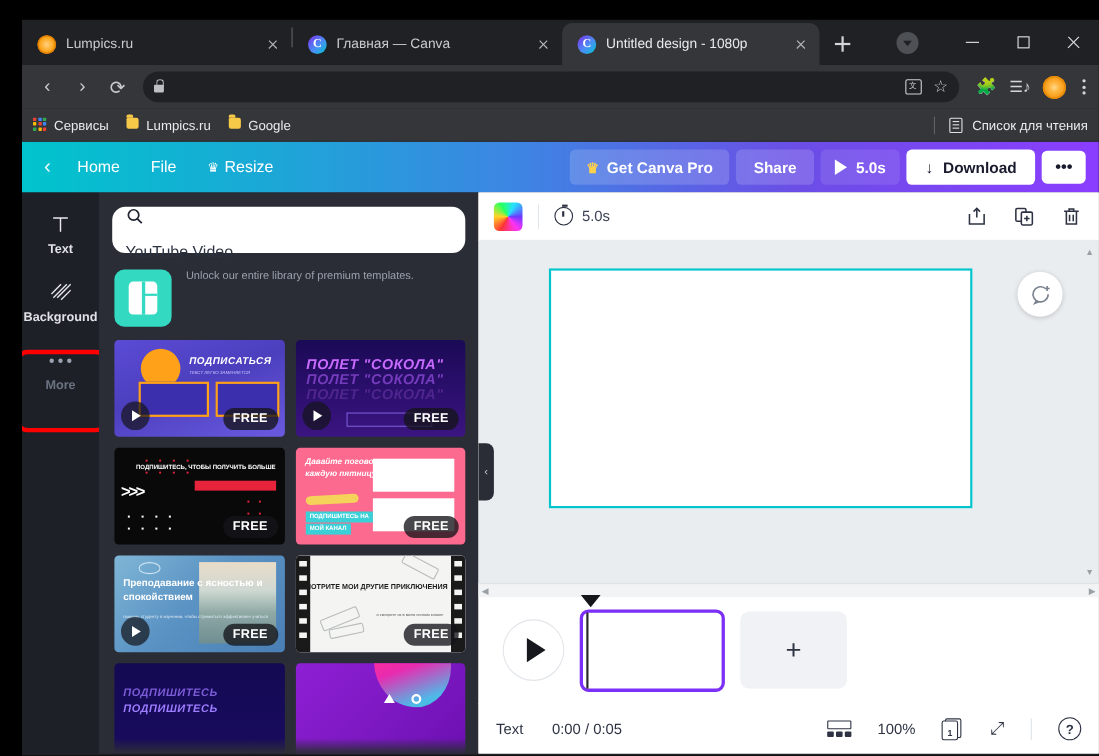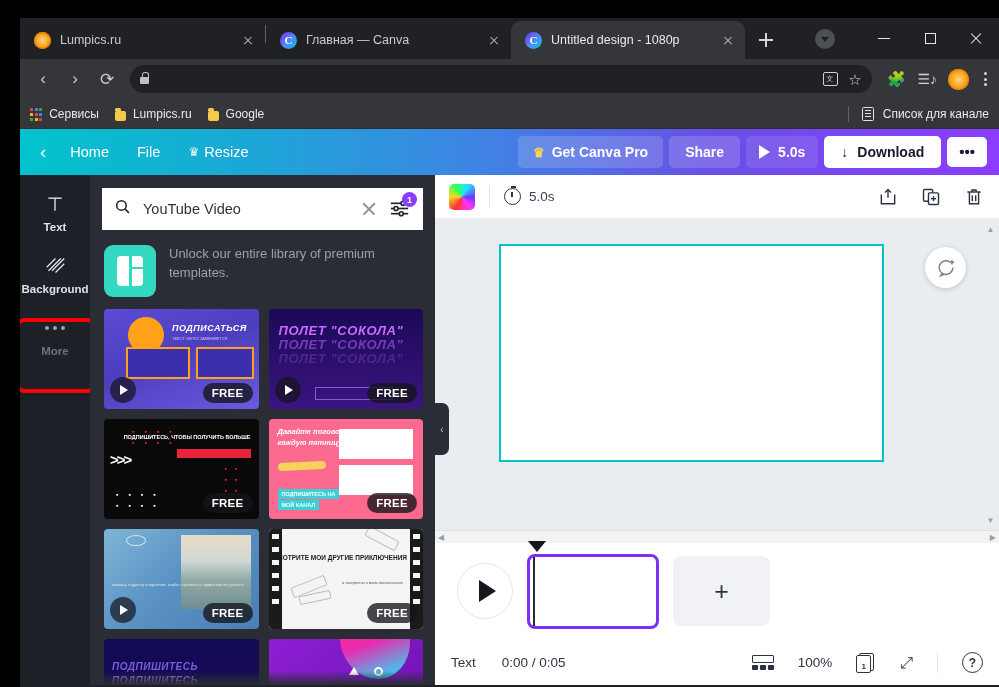--- a/index.html
+++ b/index.html
@@ -122,21 +122,21 @@
   }
   .kebab { display:flex; flex-direction:column; gap:2.2px; padding: 0 4px;}
   .kebab span { width:3px;height:3px;border-radius:50%;background:#d2d5d9; }
 
   
   .bookmarks {
     height: 30px; background: #35363a; display:flex; align-items:center;
     padding: 0 10px; gap: 16px; color:#e8eaed; font-size:12px;
     border-bottom: 1px solid #2b2c2f;
   }
-  .bm { display:flex; align-items:flex-end; gap:7px; }
+  .bm { display:flex; align-items:flex-start; gap:7px; }
   .grid9 { display:grid; grid-template-columns:repeat(3,3px); grid-template-rows:repeat(3,3px); gap:1.6px; }
   .grid9 i { display:block; width:3px;height:3px;border-radius:.5px; }
   .folder { width:11px;height:10px;background:#f7c948;border-radius:1.5px 2px 2px 2px; position:relative;}
   .folder::before{content:"";position:absolute;left:0;top:-2.3px;width:6px;height:3px;background:#f7c948;border-radius:1.5px 1.5px 0 0;}
   .bm-right { margin-left:auto; display:flex; align-items:center; gap:9px; }
   .bm-divider { width:1px;height:16px;background:#5f6368; margin-right:4px;}
   .rl-icon { width:12px;height:14px;border:1.3px solid #e0e2e5;border-radius:1.5px; display:flex;flex-direction:column;justify-content:center;gap:1.5px;padding:0 2px;}
   .rl-icon i{display:block;height:1.2px;background:#e0e2e5;}
 
   
@@ -188,22 +188,22 @@
     border: 4px solid #ff0000; border-radius: 11px; pointer-events:none;
   }
 
   
   .panel {
     width: 345px; flex:none; background: #2a2d36; position: relative; overflow: hidden;
     display:flex; flex-direction:column;
   }
   .searchrow { padding: 13px 12px 8px 12px; }
   .searchbox {
-    height: 42px; background:#fff; border-radius: 0; display:flex; align-items:center;
-    padding: 0 12px; gap: 12px;
+    height: 42px; background:#fff; border-radius: 12px; display:flex; 
+    padding: 0 12px; gap: 12px; flex-direction: column;
   }
   .search-ico { color:#1f2430; font-size:17px; flex:none; }
   .search-val { flex:1; color:#2b3340; font-size:14.5px; }
   .search-clear { position:relative; width:16px;height:16px;flex:none; }
   .search-clear::before,.search-clear::after{content:"";position:absolute;left:0;top:7.3px;width:16px;height:1.5px;background:#8b93a1;}
   .search-clear::before{transform:rotate(45deg);} .search-clear::after{transform:rotate(-45deg);}
   .filter-wrap { position:relative; flex:none; width:22px; height:20px; }
   .filter-badge {
     position:absolute; right:-6px; top:-7px; width:15px;height:15px;border-radius:50%;
     background:#8b3dff; color:#fff; font-size:9px; font-weight:bold;
@@ -215,28 +215,28 @@
   .promo-ico::after {
     content:""; position:absolute; left:13px; top:11px; width:26px; height:30px; background:#fff; border-radius:4px;
   }
   .promo-ico i {
     position:absolute; left:25px; top:11px; width:2.6px; height:30px; background:#33d9c0; z-index:2;
   }
   .promo-ico b {
     position:absolute; left:27px; top:22px; width:12px; height:2.4px; background:#33d9c0; z-index:2;
   }
   .promo-txt h4 { color:#eceef2; font-size:14.5px; font-weight:bold; margin-bottom:4px; }
-  .promo-txt p { color:#9aa1ad; font-size:13px; line-height:1.45; }
+  .promo-txt p { color:#9aa1ad; font-size:10px; line-height:1.45; }
 
   .grid {
     flex:1; display:grid; grid-template-columns: 1fr 1fr; gap: 10px;
     padding: 0 12px 0 14px; overflow: hidden; align-content: start;
   }
   .thumb {
-    position: relative; height: 100px; border-radius: 4px; overflow: hidden; background:#111;
+    position: relative; height: 88px; border-radius: 4px; overflow: hidden; background:#111;
   }
   .thumb .free {
     position:absolute; right:6px; bottom:6px; background: rgba(20,20,26,.78); color:#fff;
     font-size:11.5px; font-weight:bold; padding: 4px 9px; border-radius: 12px; letter-spacing:.3px;
   }
   .thumb .playcirc {
     position:absolute; left:6px; bottom:6px; width:26px;height:26px;border-radius:50%;
     background: rgba(20,20,26,.7); display:flex;align-items:center;justify-content:center;
   }
   .thumb .playcirc::after{content:"";width:0;height:0;border-left:8px solid #fff;border-top:5px solid transparent;border-bottom:5px solid transparent;margin-left:2px;}
@@ -473,21 +473,21 @@
         <span class="folder"></span>
         <span>Google</span>
       </div>
       <div class="bm-right">
         <span class="bm-divider"></span>
         <span class="rl-icon">
             <i></i>
             <i></i>
             <i></i>
           </span>
-        <span>Список для канале</span>
+        <span>Список для чтения</span>
       </div>
     </div>
 
     <div class="canva">
 
       <div class="canva-header">
         <div class="ch-left">
           <span class="ch-back">‹</span>
           <span class="ch-item">Home</span>
           <span class="ch-item">File</span>
@@ -621,20 +621,21 @@
               <span class="w1"></span>
               <span class="w2"></span>
               <span class="tagA">ПОДПИШИТЕСЬ НА</span>
               <span class="tagB">МОЙ КАНАЛ</span>
               <span class="free">FREE</span>
             </div>
 
             <div class="thumb t5">
               <span class="moon"></span>
               <span class="photo"></span>
+              <span class="tt">Преподавание с ясностью и спокойствием</span>
               <span class="sub">помощь студенту в изучении, чтобы стремиться эффективнее учиться</span>
               <span class="playcirc"></span>
               <span class="free">FREE</span>
             </div>
 
             <div class="thumb t6">
               <span class="film filmL">
                 <i style="top:5px"></i>
                   <i style="top:18px"></i>
                   <i style="top:31px"></i>

